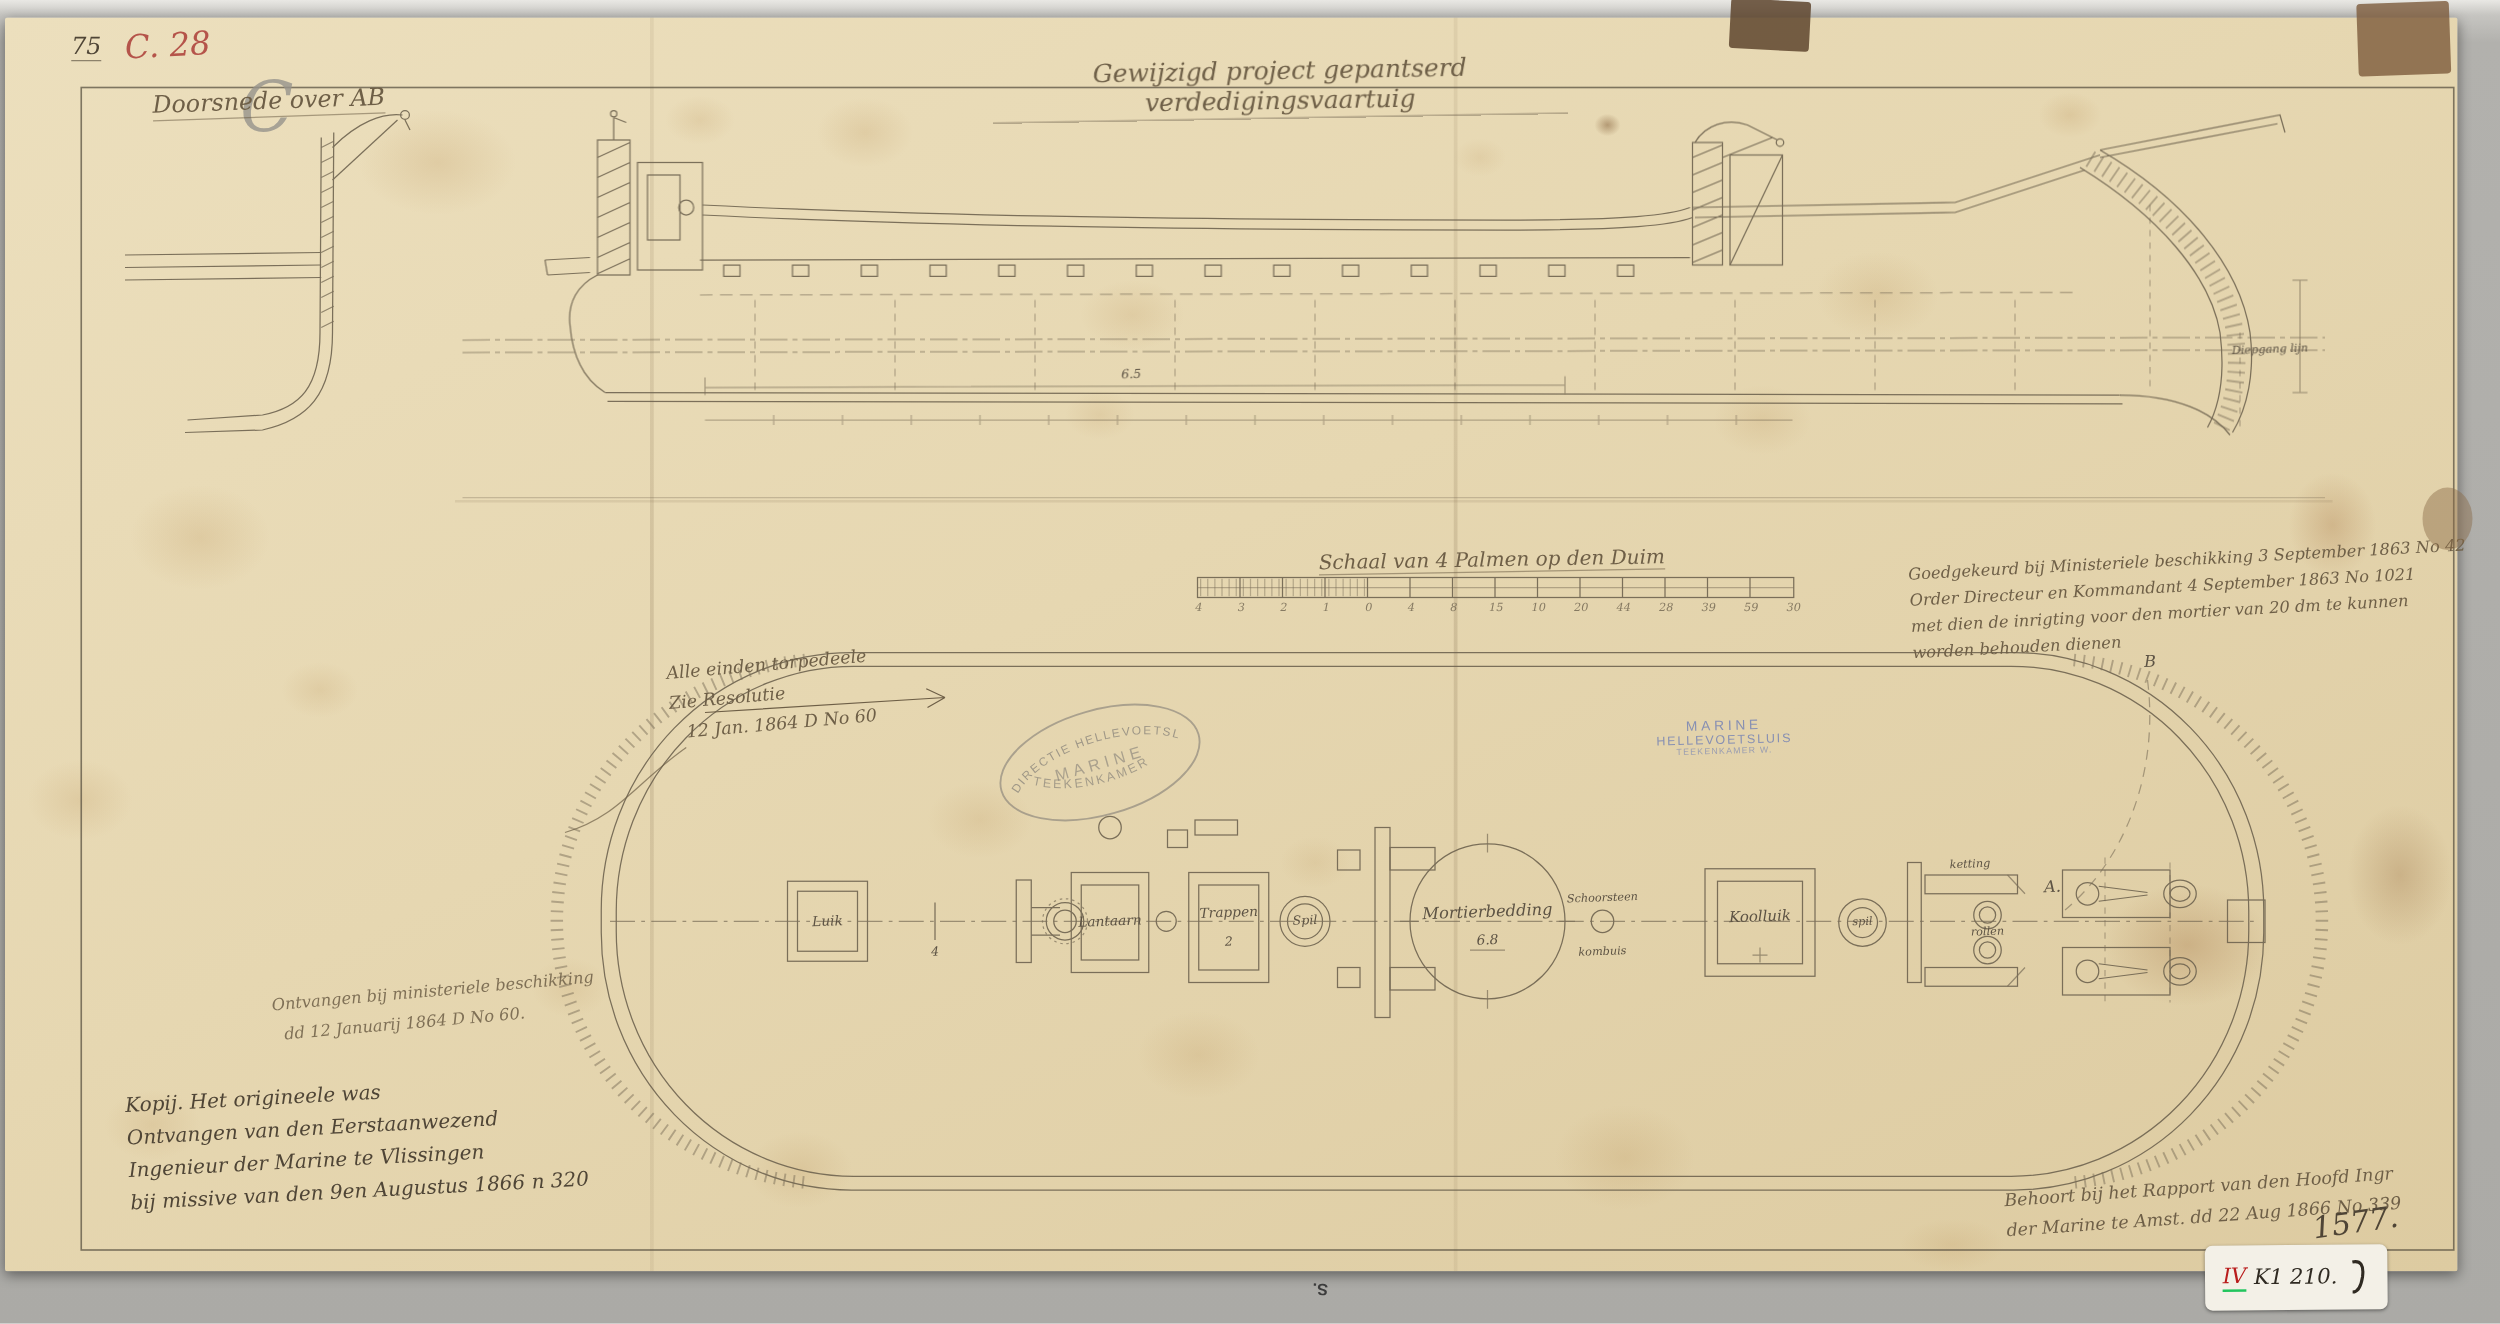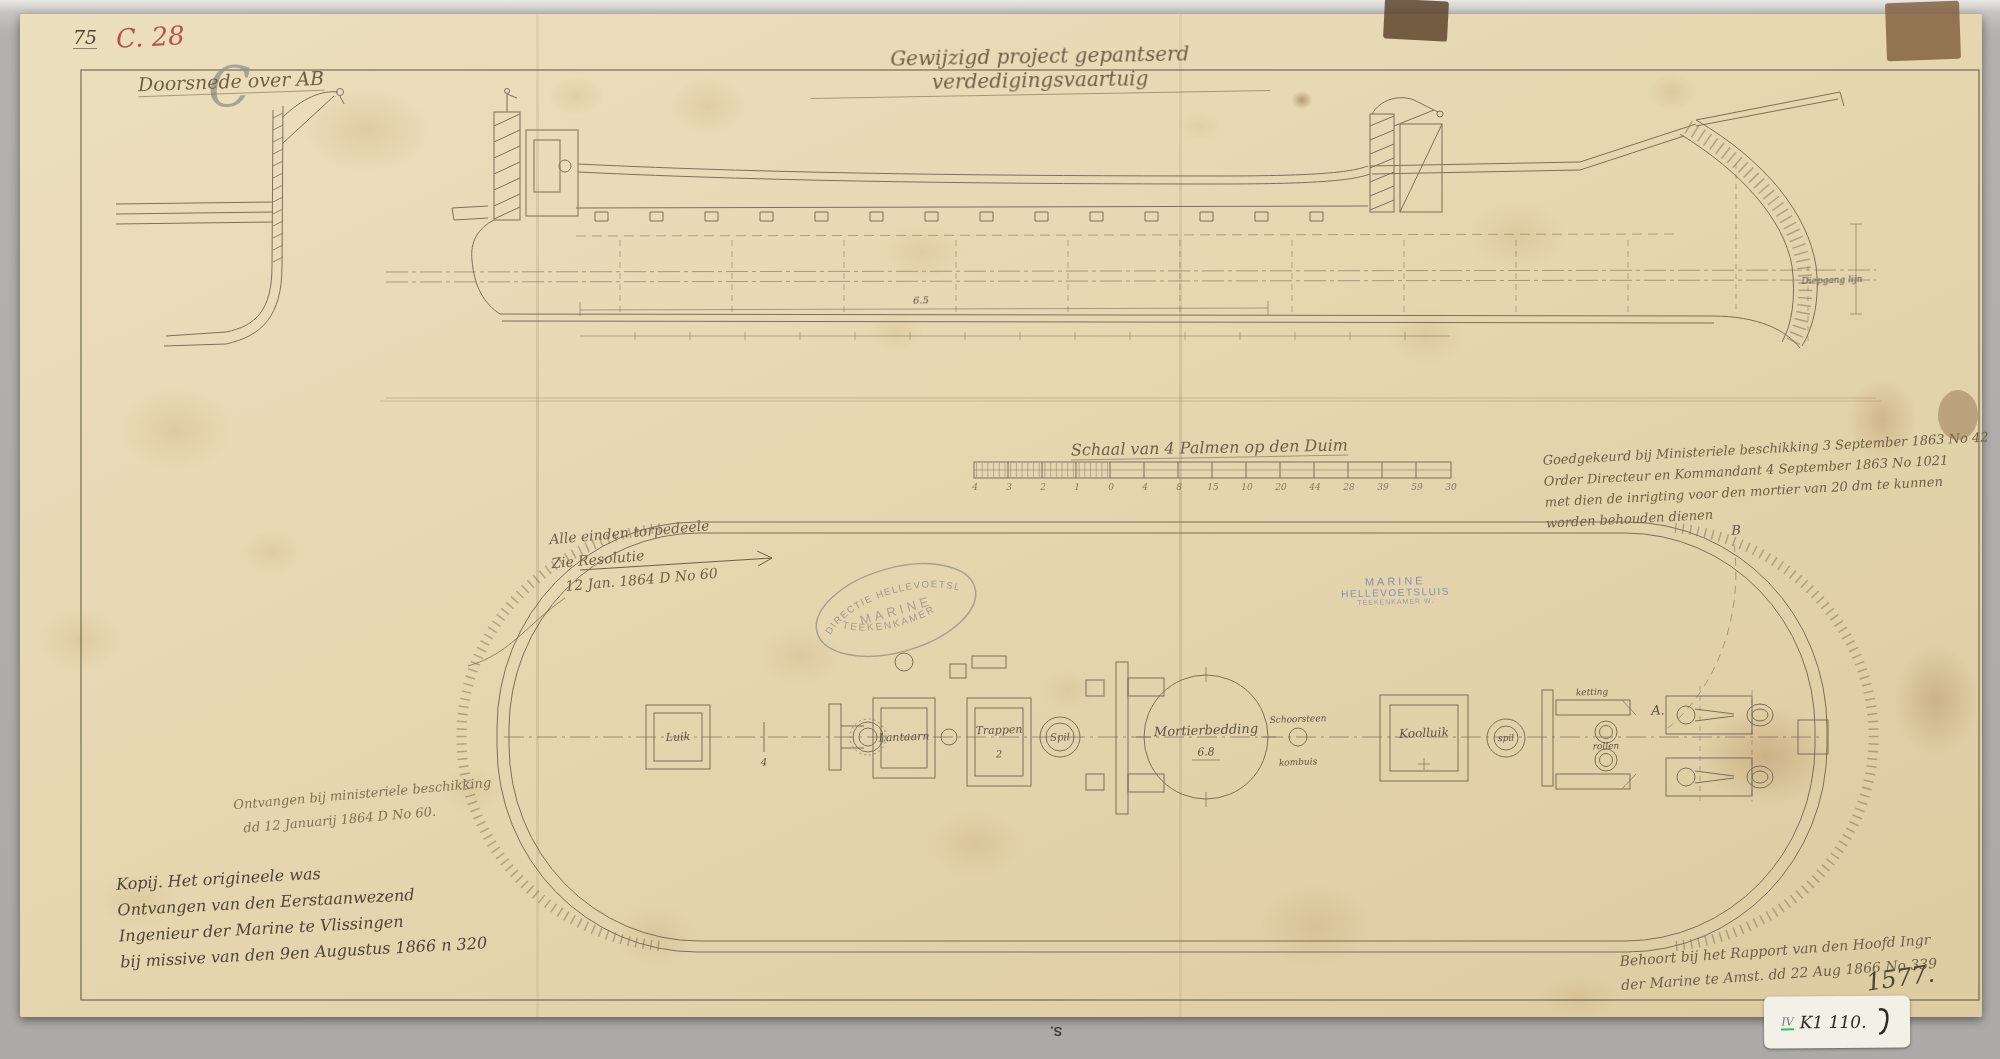--- a/index.html
+++ b/index.html
@@ -26,21 +26,21 @@
           radial-gradient(50px 60px at 1862px 406px,rgba(168,118,68,.30),transparent 70%),
           radial-gradient(70px 50px at 955px 830px,rgba(186,146,88,.20),transparent 70%),
           radial-gradient(80px 60px at 1296px 912px,rgba(186,146,88,.22),transparent 70%),
           radial-gradient(60px 44px at 636px 922px,rgba(186,146,88,.20),transparent 70%),
           radial-gradient(44px 34px at 452px 776px,rgba(186,146,88,.16),transparent 70%),
           radial-gradient(55px 40px at 118px 886px,rgba(186,146,88,.18),transparent 70%),
           radial-gradient(60px 30px at 1558px 982px,rgba(186,146,88,.18),transparent 70%),
           radial-gradient(60px 80px at 1916px 686px,rgba(148,103,58,.28),transparent 70%),
           radial-gradient(40px 30px at 1048px 676px,rgba(186,146,88,.14),transparent 70%),
           radial-gradient(40px 28px at 876px 318px,rgba(186,146,88,.16),transparent 70%),
-          linear-gradient(155deg,#ecdfbd 0%,#e6d7b1 45%,#ddcba1 100%); margin-left: 16px;}
+          linear-gradient(155deg,#ecdfbd 0%,#e6d7b1 45%,#ddcba1 100%);}
   .fold-v{position:absolute;top:0;bottom:0;width:3px;background:linear-gradient(180deg,rgba(130,108,76,.10),rgba(130,108,76,.22),rgba(130,108,76,.10));}
   .fold-h{position:absolute;left:360px;right:100px;height:2px;background:rgba(130,108,76,.14);}
   .tape{position:absolute;border-radius:3px;}
   .hw{font-family:"DejaVu Serif",serif;font-style:italic;color:#6e5f47;}
   .hw-dark{color:#4f4536;}
   .note{position:absolute;white-space:nowrap;}
   .lbl{position:absolute;transform:translate(-50%,-50%) rotate(-2deg);font-family:"DejaVu Serif",serif;
        font-style:italic;color:#5d5344;white-space:nowrap;}
   .title{position:absolute;left:790px;top:30px;width:460px;text-align:center;font-size:20px;
        transform:rotate(-1deg);border-bottom:1px solid rgba(106,93,72,.55);padding-bottom:2px;}
@@ -291,20 +291,20 @@
     <div class="lbl" style="left:1812px;top:266px;font-size:9px;">Diepgang lijn</div>
   </div>
 
   <div class="tape" style="left:1384px;top:0;width:64px;height:40px;background:#5e452e;opacity:.85;transform:rotate(3deg);"></div>
   <div class="tape" style="left:1886px;top:2px;width:74px;height:58px;background:#7d5b3c;opacity:.8;transform:rotate(-2deg);"></div>
   <div class="tape" style="left:1938px;top:390px;width:40px;height:50px;background:#8a6a48;opacity:.45;border-radius:50%;"></div>
 
   <div style="position:absolute;left:1050px;top:1024px;font-size:13px;font-weight:bold;color:#3c3c3c;transform:rotate(183deg);font-family:'Liberation Sans',sans-serif;">S.</div>
 
   <div class="sticker">
-    <span style="font-style:italic;font-size:11px;color:#737373;border-bottom:2px solid #22c55e;">IV</span>
-    <span style="font-style:italic;font-size:17px;color:#2f2a22;">K1 110.</span>
+    <span style="font-style:italic;font-size:17px;color:#b91c1c;border-bottom:2px solid #22c55e;">IV</span>
+    <span style="font-style:italic;font-size:17px;color:#2f2a22;">K1 210.</span>
     <svg width="18" height="32" viewBox="0 0 18 32" style="margin-left:2px;">
       <path d="M4,4 q10,-2 8,12 q-2,12 -8,12" fill="none" stroke="#2f2a22" stroke-width="2.5"></path>
     </svg>
   </div>
 
 </div>
 
 </body></html>

